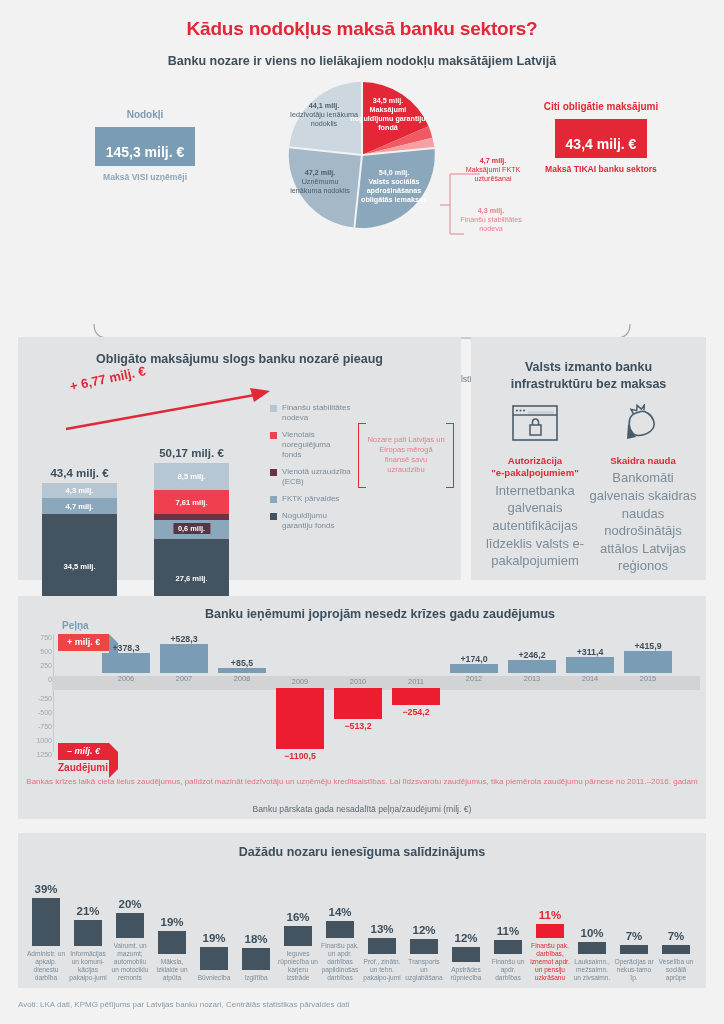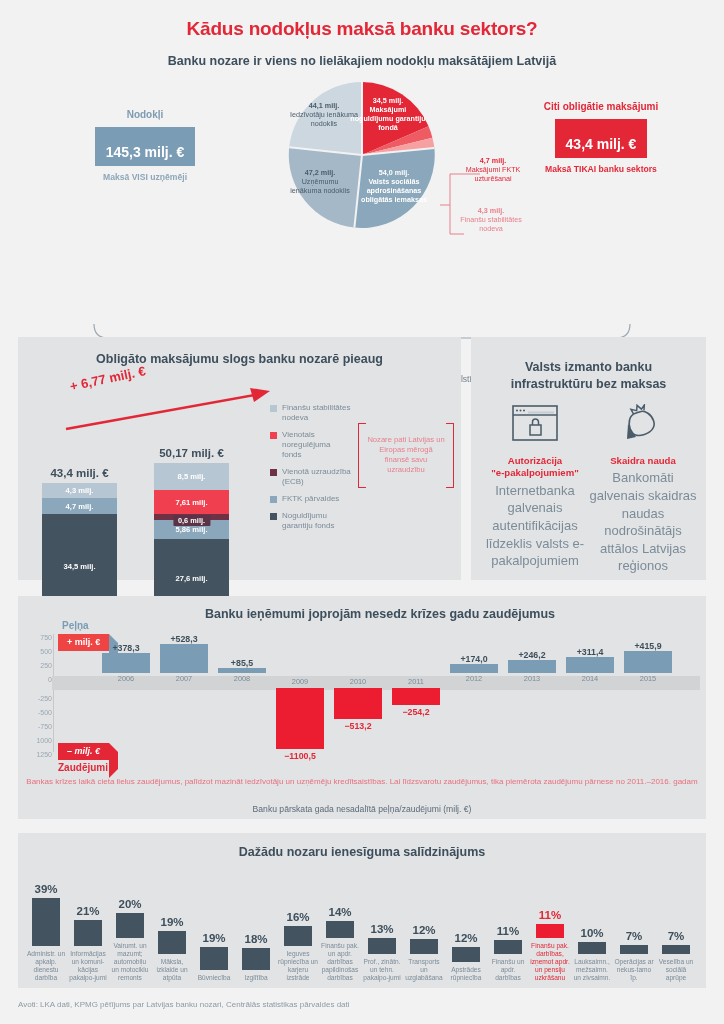--- a/index.html
+++ b/index.html
@@ -265,21 +265,21 @@
     </div>
 
     <div class="stack-col" style="left:136px; top:110px; width:75px;">
       <div class="stack-total">50,17 milj. €</div>
       <div class="stack-bar">
         <div class="seg seg-fsn" style="height:27px;">8,5 milj.</div>
         <div class="seg seg-vnf" style="height:24px;">7,61 milj.</div>
         <div class="seg seg-ecb" style="height:6px;"></div>
         <div class="seg seg-fktk" style="height:19px;">5,86 milj.</div>
         <div class="seg seg-ngf" style="height:79px;">27,6 milj.</div>
-        <div class="seg-0-6" style="top:52px;">0,6 milj.</div>
+        <div class="seg-0-6" style="top:60px;">0,6 milj.</div>
       </div>
       <div class="stack-year">2015</div>
     </div>
 
     <div class="legend">
       <div class="leg-item">
         <span class="leg-sw seg-fsn"></span>
         <span class="leg-tx">Finanšu stabilitātes nodeva</span>
       </div>
       <div class="leg-item">

